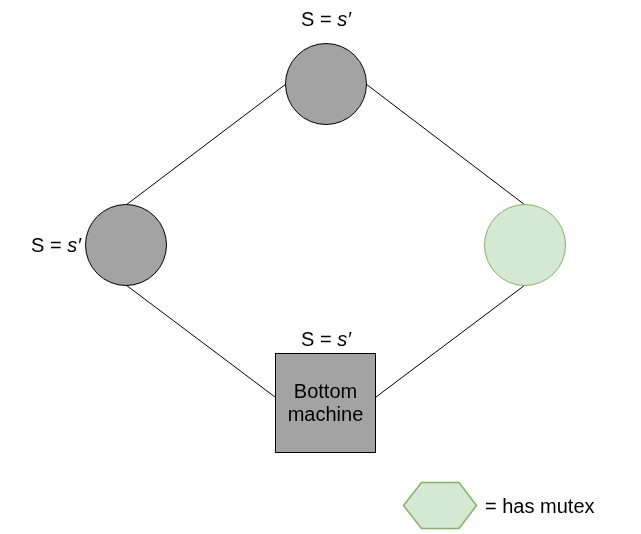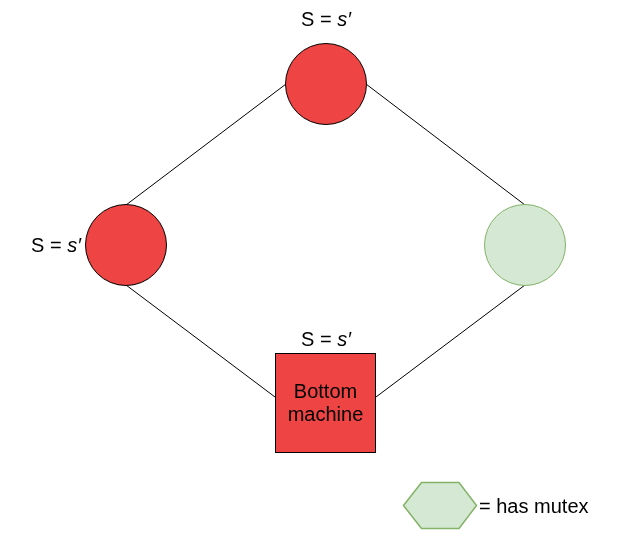--- a/index.html
+++ b/index.html
@@ -22,21 +22,21 @@
     top: 0;
     z-index: 0;
   }
   svg.edges line {
     stroke: var(--line, #000000);
     stroke-width: 1;
   }
   .node {
     position: absolute;
     box-sizing: border-box;
-    background: #ef4444;
+    background: #a3a3a3;
     border: 1px solid var(--line, #000000);
     z-index: 1;
   }
   .circle {
     width: 82px;
     height: 82px;
     border-radius: 50%;
   }
   .circle.mutex {
     background: var(--mutex-fill, #d5e8d4);
@@ -73,21 +73,21 @@
   }
   .label.right {
     text-align: right;
   }
   .legend {
     position: absolute;
     left: 402px;
     top: 481px;
     display: flex;
     align-items: center;
-    gap: 1px;
+    gap: 7px;
     z-index: 2;
   }
   .legend svg polygon {
     fill: var(--mutex-fill, #d5e8d4);
     stroke: var(--mutex-stroke, #82b366);
     stroke-width: 1.5;
   }
   .legend-label {
     font-size: 20px;
     line-height: 49px;

